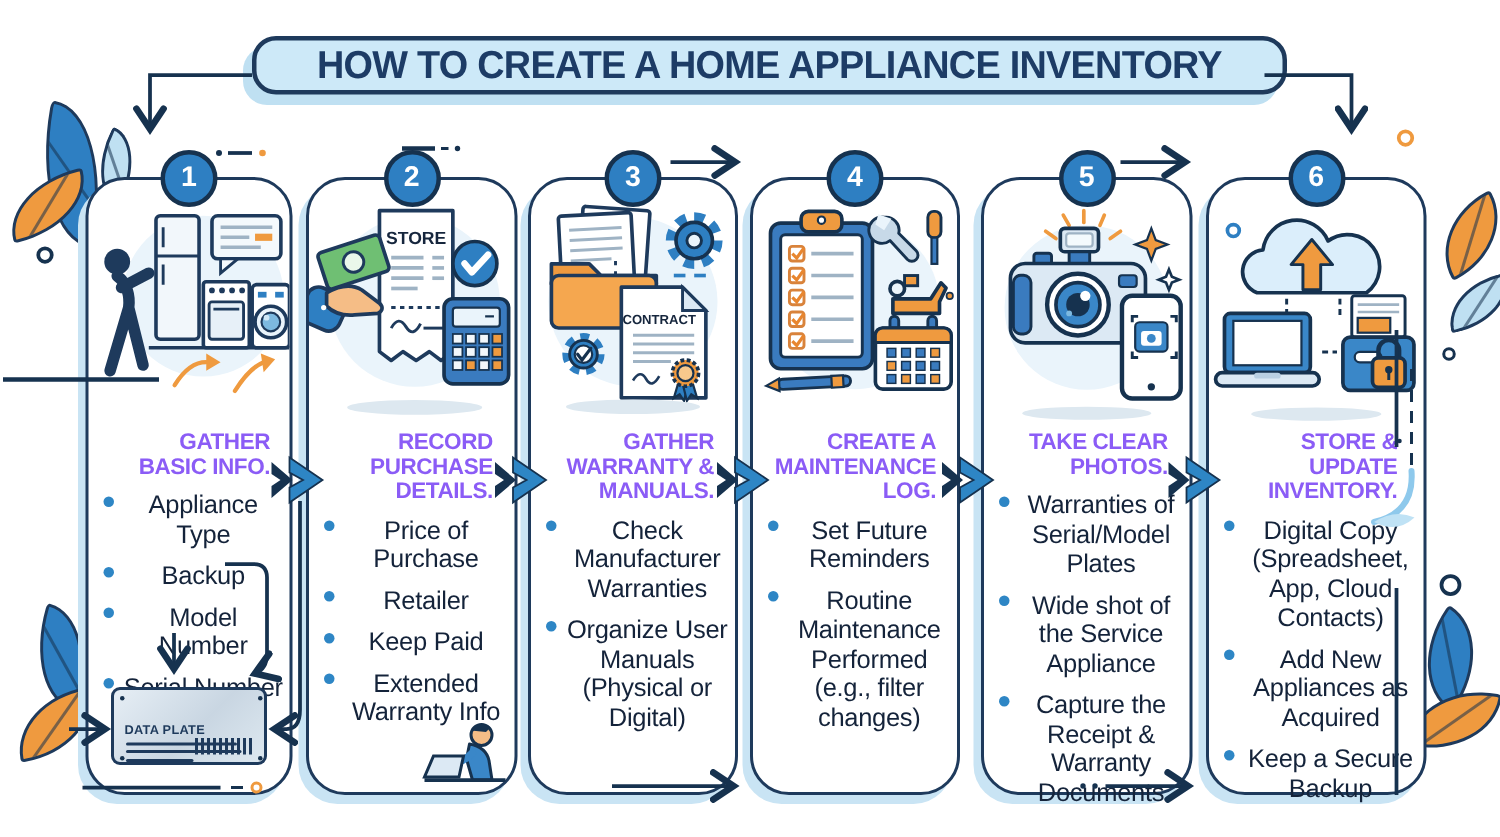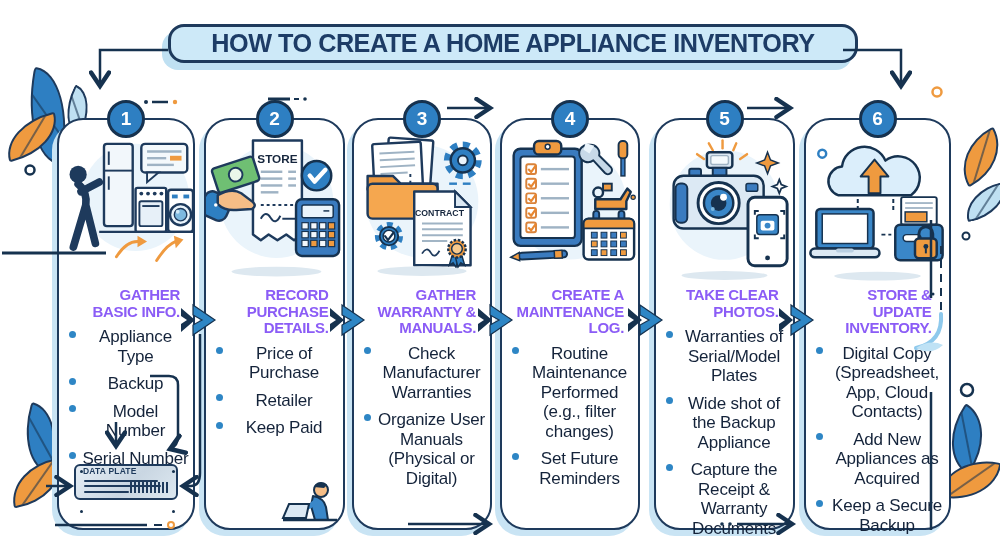--- a/index.html
+++ b/index.html
@@ -21,23 +21,23 @@
   .illo{height:150px;margin-top:12px}
   .illo svg{width:100%;height:100%;display:block}
   .heading{margin:5px auto 2px;max-width:108px;text-align:right;font-size:15px;font-weight:800;
     color:#8b5cf6;line-height:1.1;letter-spacing:-0.3px}
   .bullets{margin:7px 0 0;padding:0 4px 0 10px;list-style:none}
   .bullets li{position:relative;padding-left:13px;font-size:17px;font-weight:400;color:#14233a;
     line-height:1.15;margin-bottom:8px;letter-spacing:-0.2px;text-align:center}
   .bullets li::before{content:"";position:absolute;left:0;top:3.5px;width:7px;height:7px;
     border-radius:50%;background:#2e86c5}
   
-  .plate{position:absolute;left:50%;transform:translateX(-50%);bottom:28px;width:104px;height:36px;
+  .plate{position:absolute;left:50%;transform:translateX(-50%);bottom:18px;width:104px;height:52px;
     background:linear-gradient(135deg,#e6eef5 0%,#c9d6e2 55%,#dde8f0 100%);
-    border:2.5px solid #1e3a5c;border-radius:6px;padding:0 7px;box-sizing:border-box}
+    border:2.5px solid #1e3a5c;border-radius:6px;padding:21px 7px;box-sizing:border-box}
   .plate-label{font-size:8.5px;font-weight:800;color:#1e3a5c;letter-spacing:.2px}
   .plate-line{height:2px;background:#1e3a5c;margin:3.5px 1px 0;border-radius:1px}
   .plate-barcode{position:absolute;right:6px;bottom:5px;width:40px;height:11px;
     background:repeating-linear-gradient(90deg,#1e3a5c 0 2px,transparent 2px 4px)}
   .plate-dot{position:absolute;left:4px;top:4px;width:3px;height:3px;border-radius:50%;
     background:#16324f;box-shadow:92px 0 0 #16324f,0 40px 0 #16324f,92px 40px 0 #16324f}
   
   .chev{position:absolute;top:303px;width:40px;height:34px;z-index:6}
   
   .leaf{position:absolute;border:2.5px solid #1e3a5c;z-index:1;box-sizing:border-box;overflow:hidden}
@@ -190,20 +190,21 @@
         </g>
       </g>
       <ellipse cx="72" cy="142" rx="46" ry="5" fill="#dde8f0"></ellipse>
     </svg>
   </div>
   <h2 class="heading">RECORD PURCHASE DETAILS.</h2>
   <ul class="bullets">
     <li>Price of Purchase</li>
     <li>Retailer</li>
     <li>Keep Paid</li>
+    <li>Extended Warranty Info</li>
   </ul>
   <div class="person-laptop">
     <svg viewBox="0 0 58 44">
       <circle cx="40" cy="10" r="7" fill="#f5bd86" stroke="#16324f" stroke-width="2"></circle>
       <path d="M33,7 a8,8 0 0 1 13,-2 l-3,3 z" fill="#16324f"></path>
       <path d="M32,16 q11,2 13,11 l2,13 h-13 l-4,-14 z" fill="#3a87c8" stroke="#16324f" stroke-width="2" stroke-linejoin="round"></path>
       <path d="M34,22 q-6,6 -12,6" stroke="#3a87c8" stroke-width="5" fill="none" stroke-linecap="round"></path>
       <polygon points="8,24 28,24 25,38 2,38" fill="#dce9f4" stroke="#16324f" stroke-width="2"></polygon>
       <line x1="2" y1="40" x2="56" y2="40" stroke="#16324f" stroke-width="2.5"></line>
     </svg>
@@ -339,22 +340,22 @@
       </g>
       <g transform="rotate(-3 42 126)">
         <rect x="17" y="122" width="50" height="7" rx="3.5" fill="#3a7bbf" stroke="#16324f" stroke-width="2"></rect>
         <rect x="54" y="121.5" width="8" height="8" fill="#ef9a3f" stroke="#16324f" stroke-width="1.5"></rect>
         <polygon points="9,126 18,121.5 18,130" fill="#ef9a3f" stroke="#16324f" stroke-width="1.5"></polygon>
       </g>
     </svg>
   </div>
   <h2 class="heading">CREATE A MAINTENANCE LOG.</h2>
   <ul class="bullets">
+    <li>Set Future Reminders</li>
     <li>Routine Maintenance Performed (e.g., filter changes)</li>
-    <li>Set Future Reminders</li>
   </ul>
 </section>
 
 <section class="card c5">
   <div class="num">
       <span>5</span>
     </div>
   <div class="illo">
     <svg viewBox="0 0 140 152">
       <circle cx="70" cy="74" r="56" fill="#eaf4fb"></circle>
@@ -395,21 +396,21 @@
         <rect x="107" y="90" width="14" height="10" rx="2" fill="#fff"></rect>
         <circle cx="114" cy="95" r="3" fill="#3a87c8"></circle>
         <circle cx="114" cy="128" r="2.5" fill="#16324f"></circle>
       </g>
       <ellipse cx="70" cy="146" rx="44" ry="4.5" fill="#dde8f0"></ellipse>
     </svg>
   </div>
   <h2 class="heading">TAKE CLEAR PHOTOS.</h2>
   <ul class="bullets">
     <li>Warranties of Serial/Model Plates</li>
-    <li>Wide shot of the Backup Appliance</li>
+    <li>Wide shot of the Service Appliance</li>
     <li>Capture the Receipt &amp; Warranty Documents</li>
   </ul>
 </section>
 
 <section class="card c6">
   <div class="num">
       <span>6</span>
     </div>
   <div class="illo">
     <svg viewBox="0 0 140 152">

